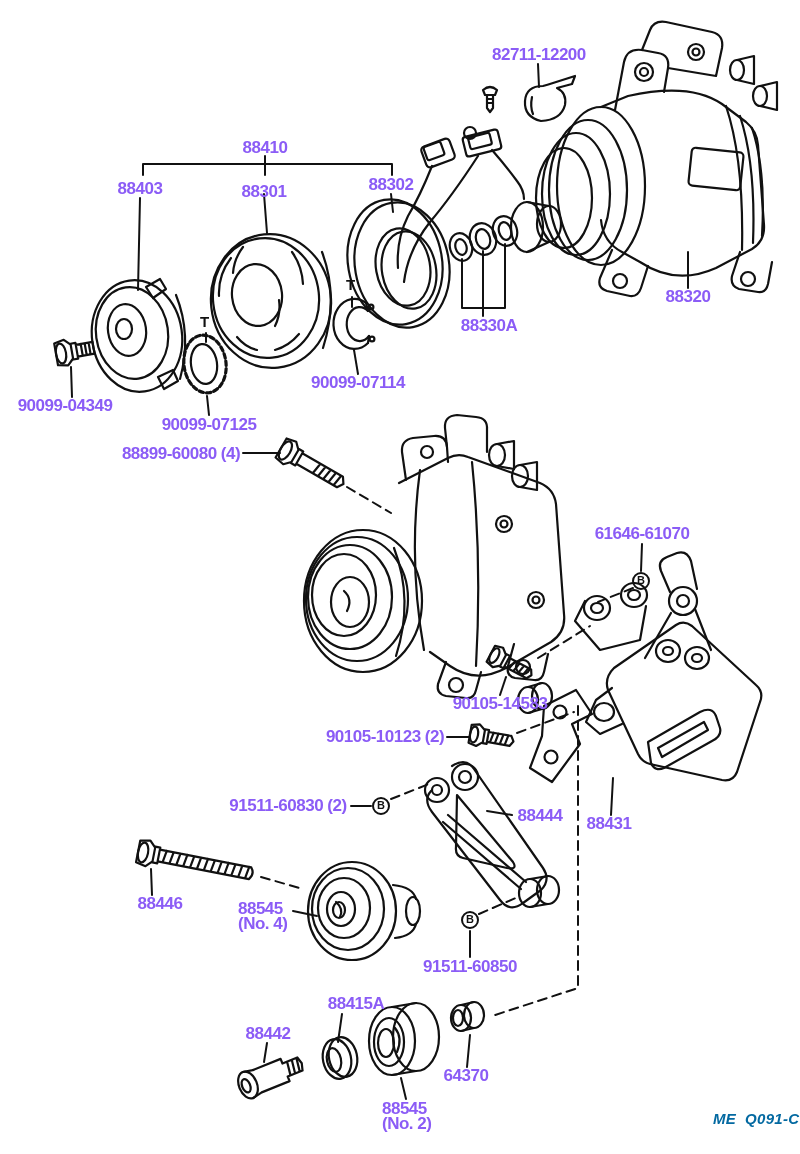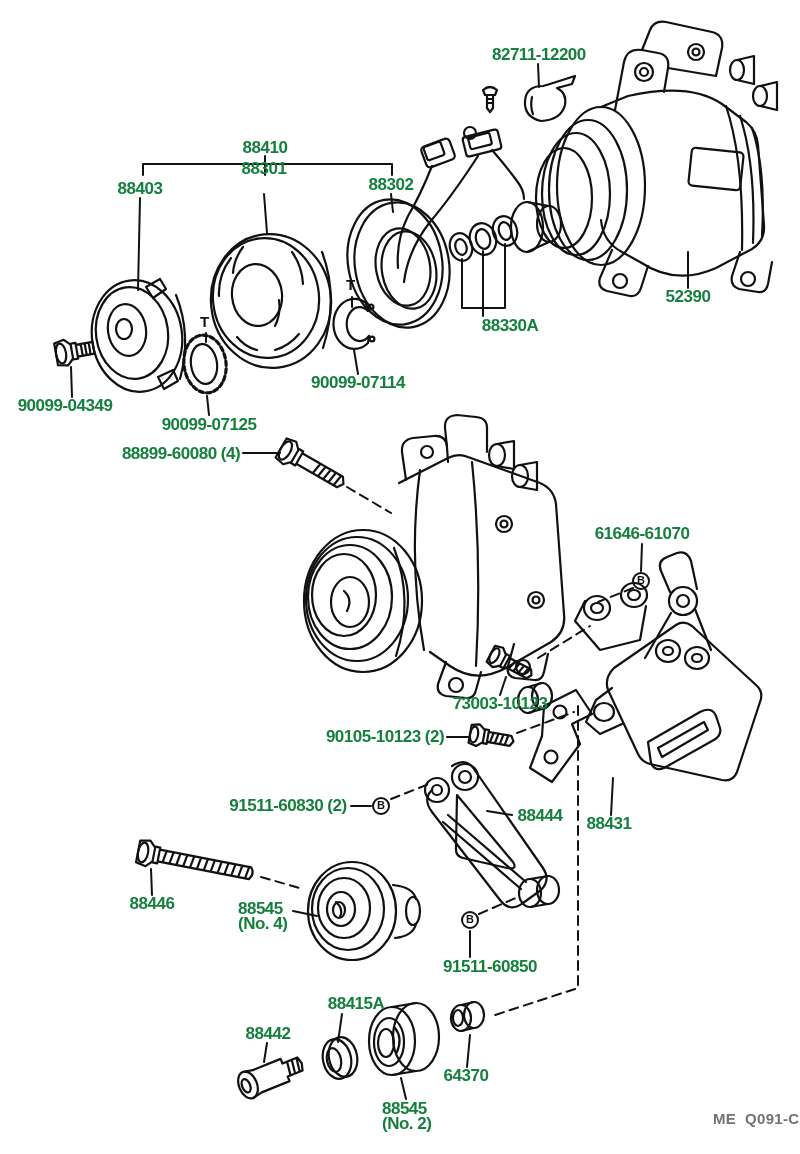--- a/index.html
+++ b/index.html
@@ -3,32 +3,32 @@
 <meta charset="utf-8">
 <style>
   html,body{margin:0;padding:0;background:#fff;}
   .canvas{
     position:relative;width:800px;height:1154px;background:#ffffff;
     font-family:"Liberation Sans",sans-serif;color:#111;overflow:hidden;
   }
   .canvas svg{position:absolute;left:0;top:0;}
   .lbl{
     position:absolute;font-weight:700;font-size:17px;line-height:15px;
-    letter-spacing:-0.5px;white-space:nowrap;color:#15803d;
+    letter-spacing:-0.5px;white-space:nowrap;color:#8b5cf6;
   }
   .c{transform:translateX(-50%);}
   .bsym{
     position:absolute;width:18px;height:18px;box-sizing:border-box;
     border:2.4px solid #111;border-radius:50%;
     font-weight:700;font-size:11px;line-height:13px;text-align:center;color:#111;
   }
   .tsym{position:absolute;font-weight:700;font-size:15px;line-height:14px;color:#111;}
   .footer{
     position:absolute;left:713px;top:1110px;font-weight:700;font-size:15px;
-    white-space:pre;color:#737373;letter-spacing:0.3px;
+    white-space:pre;color:#0369a1;letter-spacing:0.3px;font-style:italic;
   }
 </style>
 </head>
 <body>
 
 <div class="canvas">
 
   <svg width="800" height="1154" viewBox="0 0 800 1154">
     <g fill="none" stroke="#111" stroke-width="2.2" stroke-linecap="round" stroke-linejoin="round">
 
@@ -297,42 +297,42 @@
         <ellipse cx="474" cy="1015" rx="10" ry="13"></ellipse>
         <path d="M461 1005 L474 1002 M461 1031 L474 1028"></path>
         <ellipse cx="458" cy="1018" rx="5" ry="8"></ellipse>
       </g>
     </g>
   </svg>
 
   <div class="lbl" style="left:492px;top:47px">82711-12200</div>
   <div class="lbl c" style="left:265px;top:140px">88410</div>
   <div class="lbl c" style="left:140px;top:181px">88403</div>
-  <div class="lbl c" style="left:264px;top:161px">88301</div>
+  <div class="lbl c" style="left:264px;top:184px">88301</div>
   <div class="lbl c" style="left:391px;top:177px">88302</div>
-  <div class="lbl c" style="left:688px;top:289px">52390</div>
-  <div class="lbl c" style="left:510px;top:318px">88330A</div>
+  <div class="lbl c" style="left:688px;top:289px">88320</div>
+  <div class="lbl c" style="left:489px;top:318px">88330A</div>
   <div class="lbl c" style="left:358px;top:375px">90099-07114</div>
   <div class="lbl c" style="left:65px;top:398px">90099-04349</div>
   <div class="lbl c" style="left:209px;top:417px">90099-07125</div>
   <div class="lbl c" style="left:181px;top:446px">88899-60080 (4)</div>
   <div class="lbl c" style="left:642px;top:526px">61646-61070</div>
-  <div class="lbl c" style="left:500px;top:696px">73003-10123</div>
+  <div class="lbl c" style="left:500px;top:696px">90105-14583</div>
   <div class="lbl c" style="left:385px;top:729px">90105-10123 (2)</div>
   <div class="lbl c" style="left:288px;top:798px">91511-60830 (2)</div>
   <div class="lbl c" style="left:540px;top:808px">88444</div>
   <div class="lbl c" style="left:609px;top:816px">88431</div>
-  <div class="lbl c" style="left:152px;top:896px">88446</div>
+  <div class="lbl c" style="left:160px;top:896px">88446</div>
 
   <div class="lbl" style="left:238px;top:901px">
     <div>88545</div>
     <div>(No. 4)</div>
   </div>
 
-  <div class="lbl c" style="left:490px;top:959px">91511-60850</div>
+  <div class="lbl c" style="left:470px;top:959px">91511-60850</div>
   <div class="lbl c" style="left:356px;top:996px">88415A</div>
   <div class="lbl c" style="left:268px;top:1026px">88442</div>
   <div class="lbl c" style="left:466px;top:1068px">64370</div>
 
   <div class="lbl" style="left:382px;top:1101px">
     <div>88545</div>
     <div>(No. 2)</div>
   </div>
 
   <div class="bsym" style="left:632px;top:572px">B</div>

